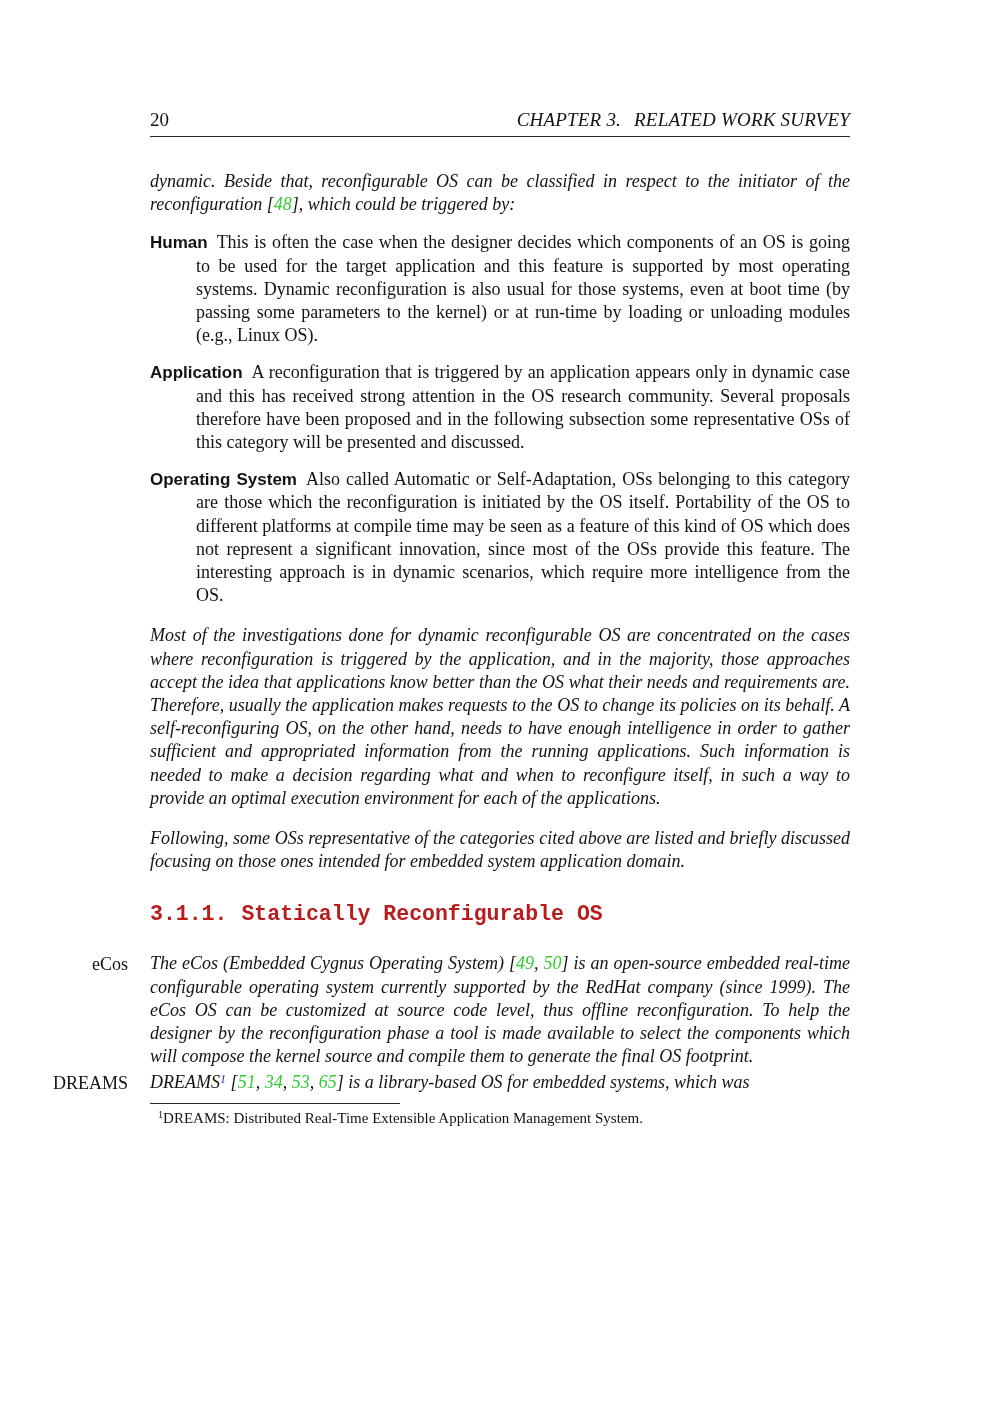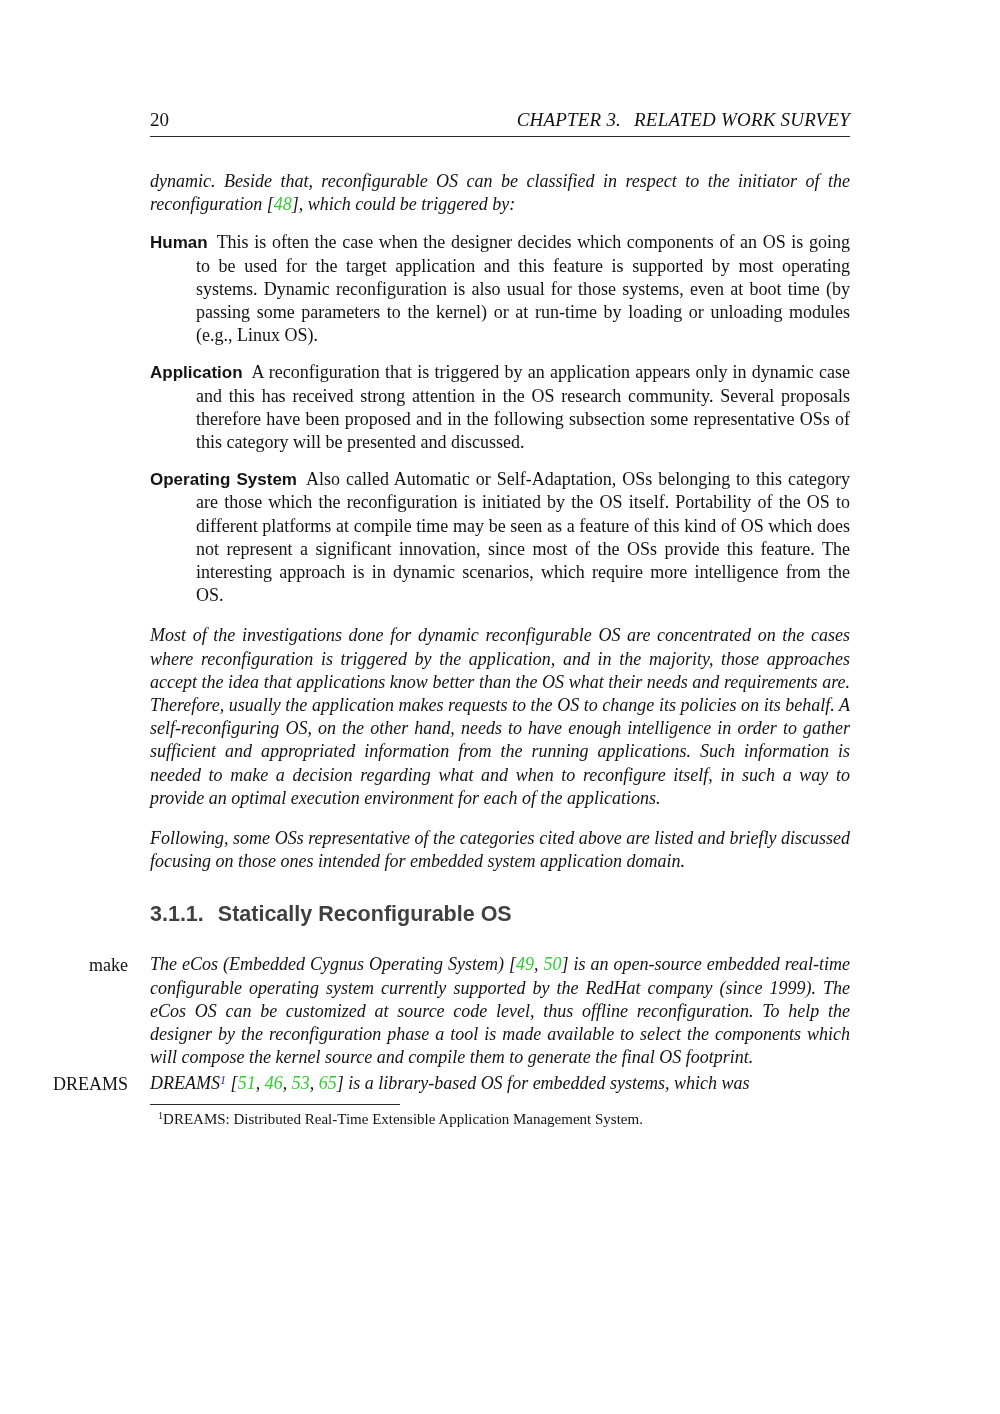--- a/index.html
+++ b/index.html
@@ -51,24 +51,24 @@
   .defitem + .defitem { margin-top: 14px; }
   .deflabel {
     font-family: Liberation Sans, sans-serif;
     font-weight: 700;
     font-size: 17px;
     margin-right: 9px;
   }
   
   .section {
     margin: 29px 0 0 0;
-    font-family: Liberation Sans, sans-serif;
+    font-family: Liberation Mono, monospace;
     font-weight: 700;
     font-size: 21.5px;
-    color: #404040;
+    color: #b91c1c;
   }
   .section .secnum { margin-right: 14px; }
   
   .entry { position: relative; }
   .entry-ecos { margin-top: 26px; }
   .entry-dreams { margin-top: 2px; }
   .entry .para { margin-top: 0; }
   .margin-label {
     position: absolute;
     left: -112px;
@@ -130,27 +130,27 @@
 
     <p class="para">Most of the investigations done for dynamic reconfigurable OS are concentrated on the cases where reconfiguration is triggered by the application, and in the majority, those approaches accept the idea that applications know better than the OS what their needs and requirements are.  Therefore, usually the application makes requests to the OS to change its policies on its behalf.  A self-reconfiguring OS, on the other hand, needs to have enough intelligence in order to gather sufficient and appropriated information from the running applications.  Such information is needed to make a decision regarding what and when to reconfigure itself, in such a way to provide an optimal execution environment for each of the applications.</p>
 
     <p class="para">Following, some OSs representative of the categories cited above are listed and briefly discussed focusing on those ones intended for embedded system application domain.</p>
 
     <h2 class="section">
       <span class="secnum">3.1.1.</span><span>Statically Reconfigurable OS</span>
     </h2>
 
     <div class="entry entry-ecos">
-      <span class="margin-label">make</span>
+      <span class="margin-label">eCos</span>
       <p class="para"><span>The eCos (Embedded Cygnus Operating System) [</span><span class="cite">49</span><span>, </span><span class="cite">50</span><span>] is an open-source embedded real-time configurable operating system currently supported by the RedHat company (since 1999).  The eCos OS can be customized at source code level, thus offline reconfiguration.  To help the designer by the reconfiguration phase a tool is made available to select the components which will compose the kernel source and compile them to generate the final OS footprint.</span></p>
     </div>
 
     <div class="entry entry-dreams">
       <span class="margin-label">DREAMS</span>
-      <p class="para"><span>DREAMS</span><span class="fnlink">1</span><span> [</span><span class="cite">51</span><span>, </span><span class="cite">46</span><span>, </span><span class="cite">53</span><span>, </span><span class="cite">65</span><span>] is a library-based OS for embedded systems, which was</span></p>
+      <p class="para"><span>DREAMS</span><span class="fnlink">1</span><span> [</span><span class="cite">51</span><span>, </span><span class="cite">34</span><span>, </span><span class="cite">53</span><span>, </span><span class="cite">65</span><span>] is a library-based OS for embedded systems, which was</span></p>
     </div>
 
     <div class="footnote">
       <div class="fnrule"></div>
       <p class="fntext">
         <sup class="fnmarker">1</sup><span>DREAMS: Distributed Real-Time Extensible Application Management System.</span>
       </p>
     </div>
 
   </div>

